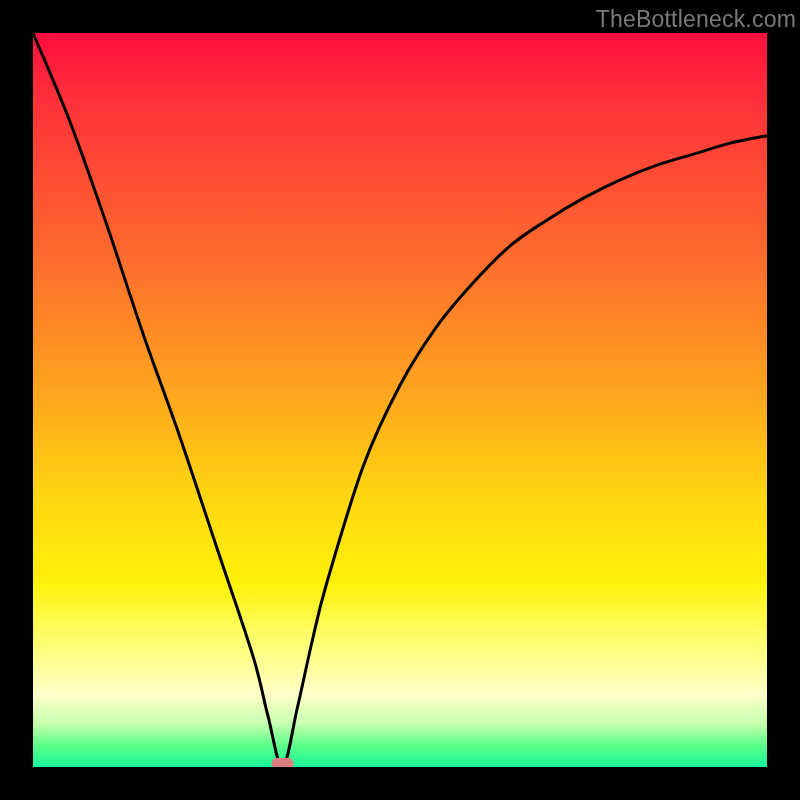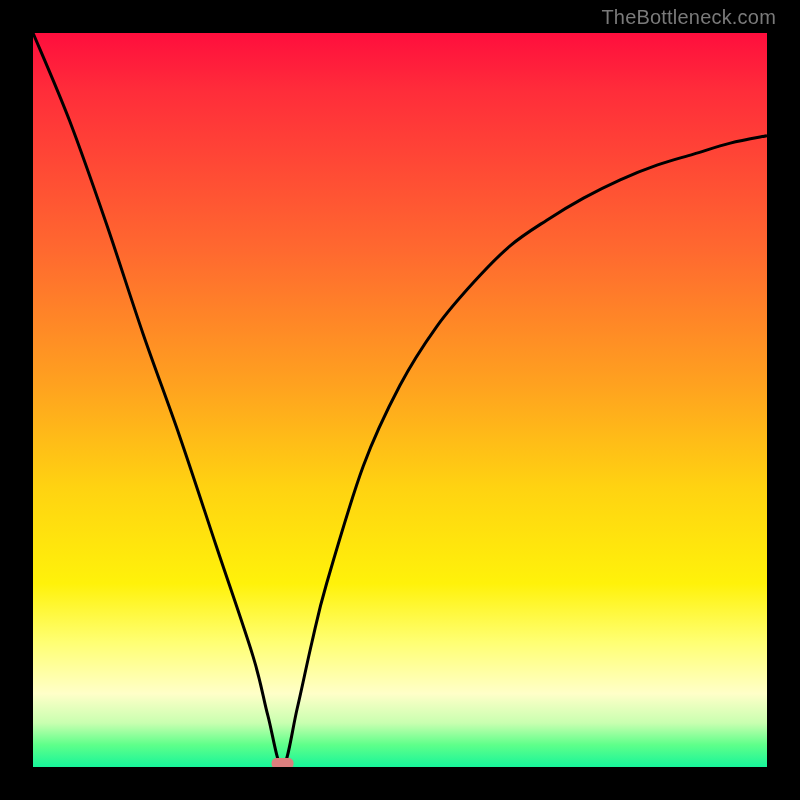--- a/index.html
+++ b/index.html
@@ -35,23 +35,23 @@
       #ffff73 83%,
       #ffffc8 90%,
       #c9ffb0 94%,
       #5eff8a 97%,
       #17f59a 100%
     );
   }
   .watermark {
     position: absolute;
     top: 6px;
-    right: 24px;
+    right: 4px;
     color: #7a7a7a;
-    font-size: 20px;
+    font-size: 23px;
     font-weight: 500;
     letter-spacing: 0.2px;
     user-select: none;
   }
   .curve-svg {
     position: absolute;
     left: 0;
     top: 0;
     width: 734px;
     height: 734px;

